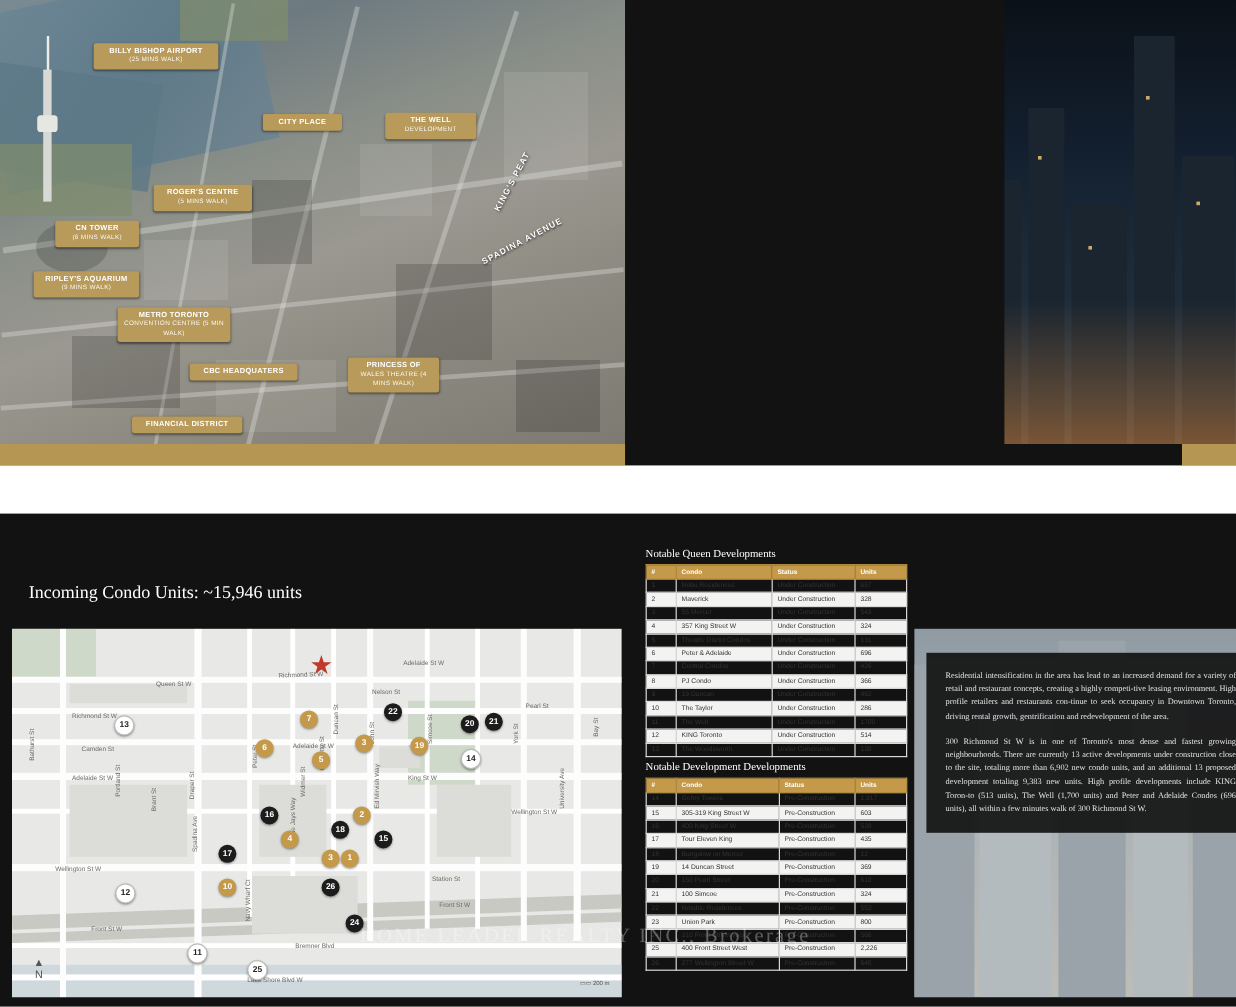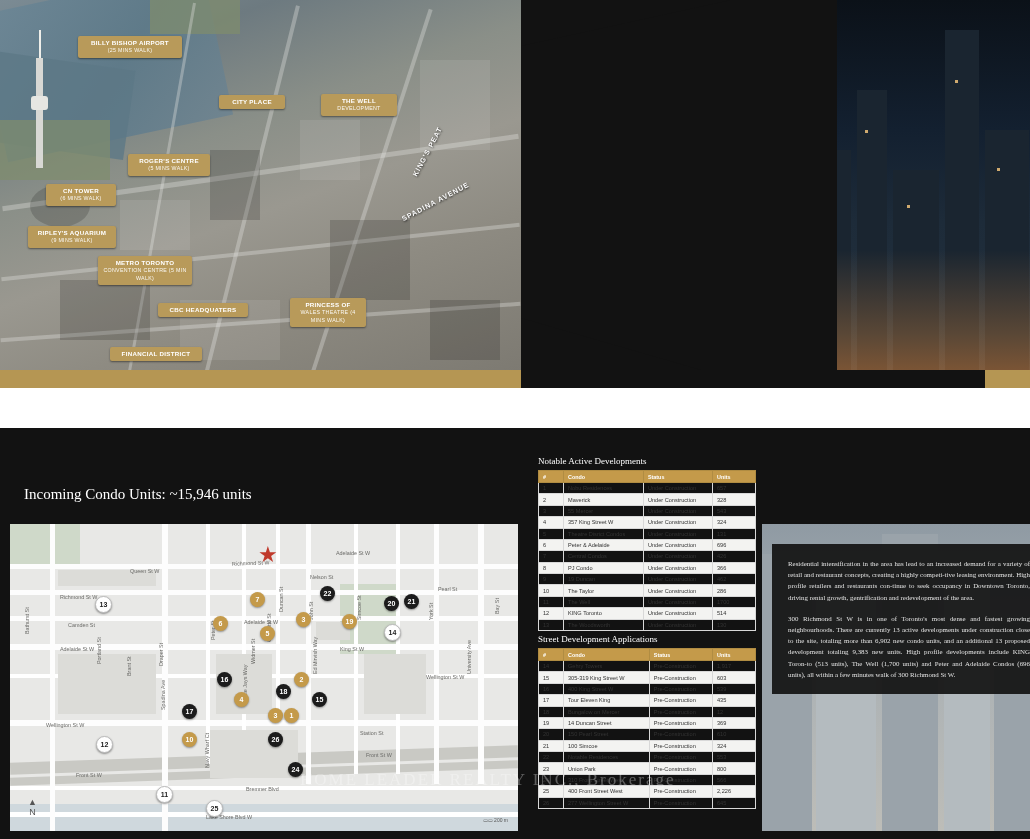--- a/index.html
+++ b/index.html
@@ -346,21 +346,21 @@
       <div class="rb2" style="left:182px;top:60px;width:46px;height:247px;"></div>
       <div class="rb" style="left:232px;top:100px;width:36px;height:207px;"></div>
     </div>
 
     <div class="rtext">
       <p>Residential intensification in the area has lead to an increased demand for a variety of retail and restaurant concepts, creating a highly competi-tive leasing environment. High profile retailers and restaurants con-tinue to seek occupancy in Downtown Toronto, driving rental growth, gentrification and redevelopment of the area.</p>
       <p>300 Richmond St W is in one of Toronto's most dense and fastest growing neighbourhoods. There are currently 13 active developments under construction close to the site, totaling more than 6,902 new condo units, and an additional 13 proposed development totaling 9,383 new units. High profile developments include KING Toron-to (513 units), The Well (1,700 units) and Peter and Adelaide Condos (696 units), all within a few minutes walk of 300 Richmond St W.</p>
     </div>
 
     <div class="tbl-wrap" style="left:538px;top:28px;width:218px;background:transparent;">
-      <div class="tbl-title">Notable Active Developments</div>
+      <div class="tbl-title">Notable Queen Developments</div>
       <table>
         <thead>
             <tr>
           <th class="col-n">#</th>
           <th>Condo</th>
           <th>Status</th>
           <th class="col-u">Units</th>
         </tr>
           </thead>
         <tbody>
@@ -440,21 +440,21 @@
               <td>13</td>
               <td>The Woodsworth</td>
               <td>Under Construction</td>
               <td>130</td>
             </tr>
         </tbody>
       </table>
     </div>
 
     <div class="tbl-wrap" style="left:538px;top:206px;width:218px;background:transparent;">
-      <div class="tbl-title">Street Development Applications</div>
+      <div class="tbl-title">Notable Development Developments</div>
       <table>
         <thead>
             <tr>
           <th class="col-n">#</th>
           <th>Condo</th>
           <th>Status</th>
           <th class="col-u">Units</th>
         </tr>
           </thead>
         <tbody>

